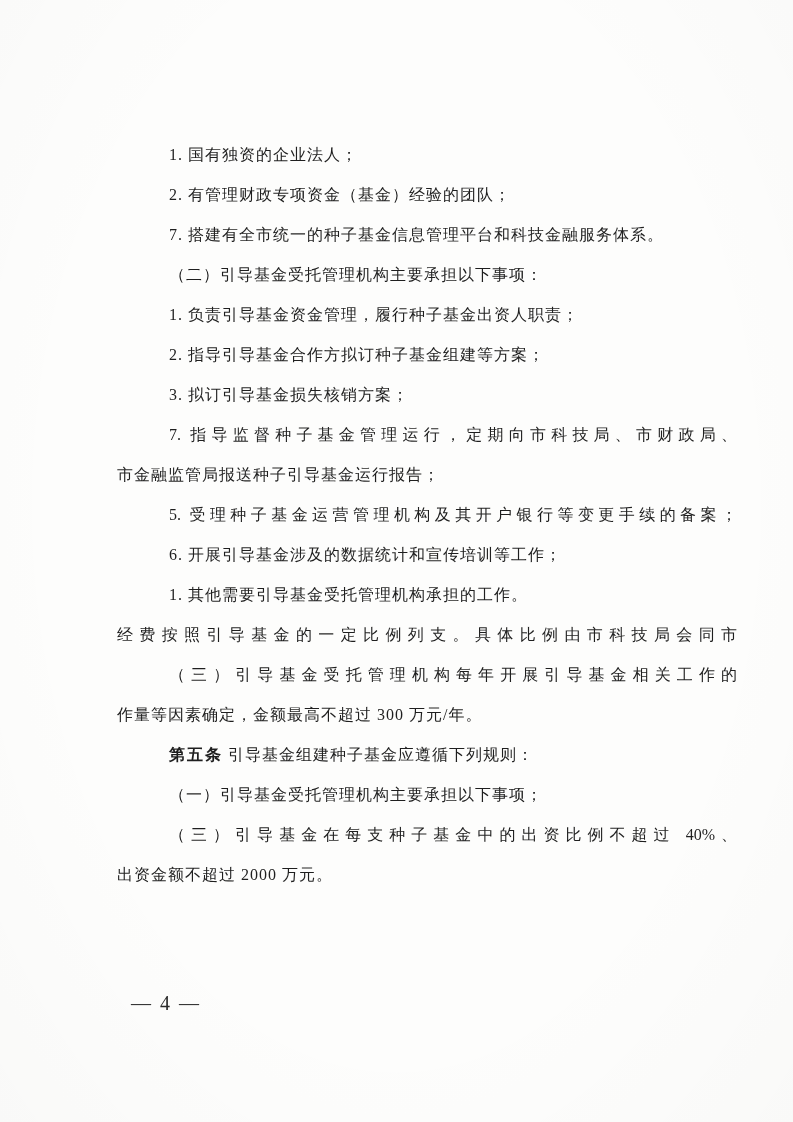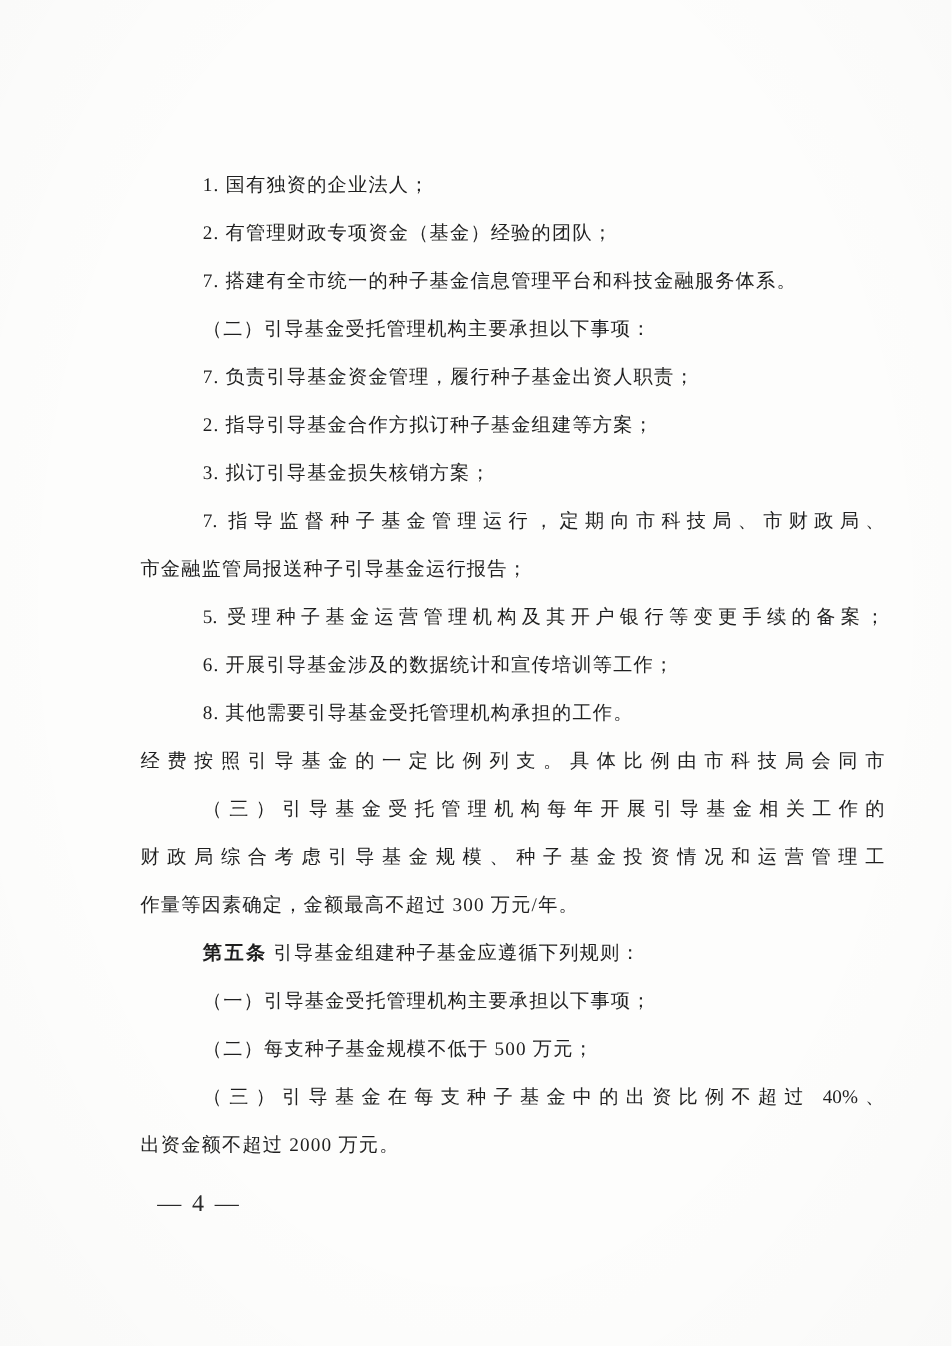--- a/index.html
+++ b/index.html
@@ -70,32 +70,30 @@
 </style>
 </head>
 <body>
 
 <div class="page" style="background: rgb(253, 253, 252); color: rgb(31, 31, 31);">
   <div class="doc-body">
       <div class="line indent"><span class="seg">1. 国有独资的企业法人；</span></div>
       <div class="line indent"><span class="seg">2. 有管理财政专项资金（基金）经验的团队；</span></div>
       <div class="line indent"><span class="seg">7. 搭建有全市统一的种子基金信息管理平台和科技金融服务体系。</span></div>
       <div class="line indent"><span class="seg">（二）引导基金受托管理机构主要承担以下事项：</span></div>
-      <div class="line indent"><span class="seg">7. 负责引导基金资金管理，履行种子基金出资人职责；</span></div>
+      <div class="line indent"><span class="seg">1. 负责引导基金资金管理，履行种子基金出资人职责；</span></div>
       <div class="line indent"><span class="seg">2. 指导引导基金合作方拟订种子基金组建等方案；</span></div>
       <div class="line indent"><span class="seg">3. 拟订引导基金损失核销方案；</span></div>
       <div class="line indent fill"><span class="seg">7. 指导监督种子基金管理运行，定期向市科技局、市财政局、</span></div>
       <div class="line"><span class="seg">市金融监管局报送种子引导基金运行报告；</span></div>
       <div class="line indent fill"><span class="seg">5. 受理种子基金运营管理机构及其开户银行等变更手续的备案；</span></div>
       <div class="line indent"><span class="seg">6. 开展引导基金涉及的数据统计和宣传培训等工作；</span></div>
-      <div class="line indent"><span class="seg">8. 其他需要引导基金受托管理机构承担的工作。</span></div>
+      <div class="line indent"><span class="seg">1. 其他需要引导基金受托管理机构承担的工作。</span></div>
       <div class="line fill"><span class="seg">经费按照引导基金的一定比例列支。具体比例由市科技局会同市</span></div>
       <div class="line indent fill"><span class="seg">（三）引导基金受托管理机构每年开展引导基金相关工作的</span></div>
-      <div class="line fill"><span class="seg">财政局综合考虑引导基金规模、种子基金投资情况和运营管理工</span></div>
       <div class="line"><span class="seg">作量等因素确定，金额最高不超过 300 万元/年。</span></div>
       <div class="line indent"><span class="seg-bold">第五条</span><span class="seg"> 引导基金组建种子基金应遵循下列规则：</span></div>
       <div class="line indent"><span class="seg">（一）引导基金受托管理机构主要承担以下事项；</span></div>
-      <div class="line indent"><span class="seg">（二）每支种子基金规模不低于 500 万元；</span></div>
       <div class="line indent fill"><span class="seg">（三）引导基金在每支种子基金中的出资比例不超过 40%、</span></div>
       <div class="line"><span class="seg">出资金额不超过 2000 万元。</span></div>
     </div>
   <div class="page-footer">— 4 —</div>
 </div>
 
 </body></html>

